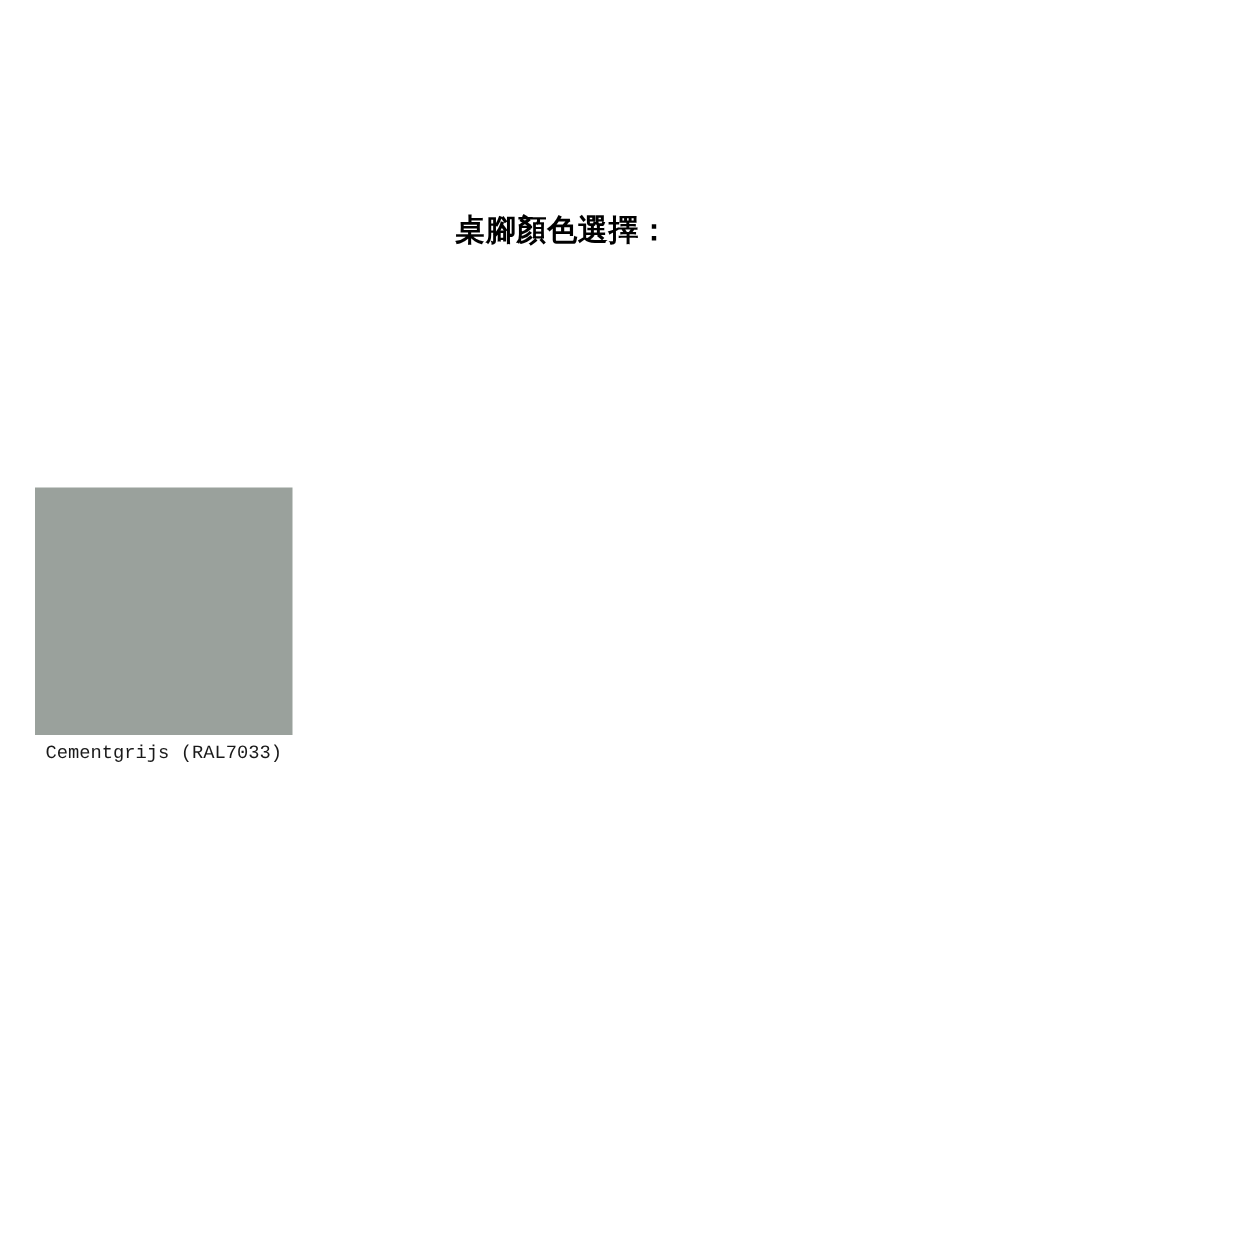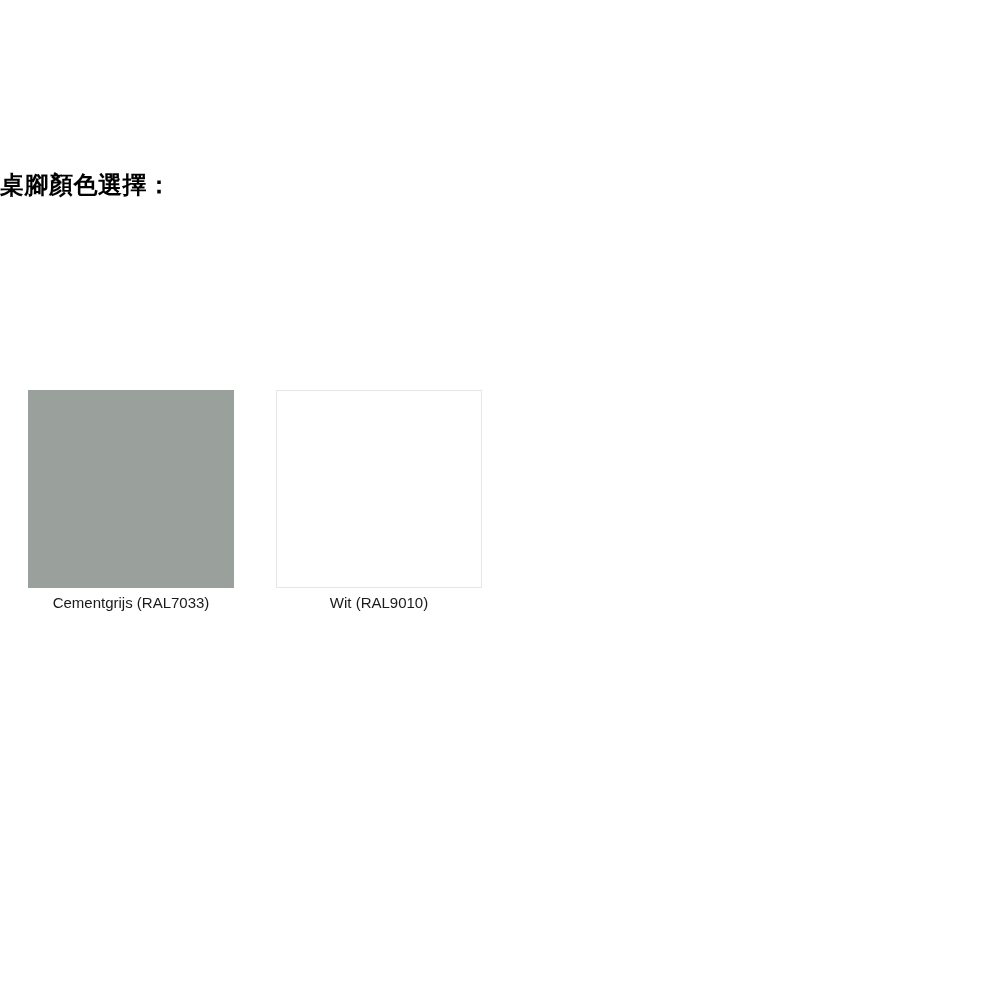--- a/index.html
+++ b/index.html
@@ -22,21 +22,21 @@
     top: 0;
     width: 1000px;
     height: 1000px;
   }
 
   .page-title {
     position: absolute;
     left: 0;
     top: 168px;
     width: 900px;
-    text-align: left;
+    text-align: center;
     font-size: 24px;
     font-weight: bold;
     letter-spacing: 0.5px;
     color: #000000;
     line-height: 34px;
     white-space: nowrap;
   }
 
   .swatch-row {
     position: absolute;
@@ -70,37 +70,34 @@
   }
 
   .swatch-label {
     margin-top: 4px;
     font-size: 15px;
     font-weight: normal;
     line-height: 22px;
     color: #1a1a1a;
     text-align: center;
     white-space: nowrap;
+    font-family: Liberation Mono, monospace;
   }
 </style>
 </head>
 <body style="background: rgb(255, 255, 255);">
 
 <div id="page-root">
 
   <div class="page-title">桌腳顏色選擇：</div>
 
   <div class="swatch-row">
 
     <div class="swatch-item">
       <div class="swatch-chip" style="background: rgb(154, 161, 156);"></div>
       <div class="swatch-label">Cementgrijs (RAL7033)</div>
     </div>
 
 
 
-    <div class="swatch-item">
-      <div class="swatch-chip bordered" style="background: rgb(255, 255, 255); border: 1px solid rgb(230, 230, 230);"></div>
-      <div class="swatch-label">Wit (RAL9010)</div>
-    </div>
 
   </div>
 </div>
 
 </body></html>

